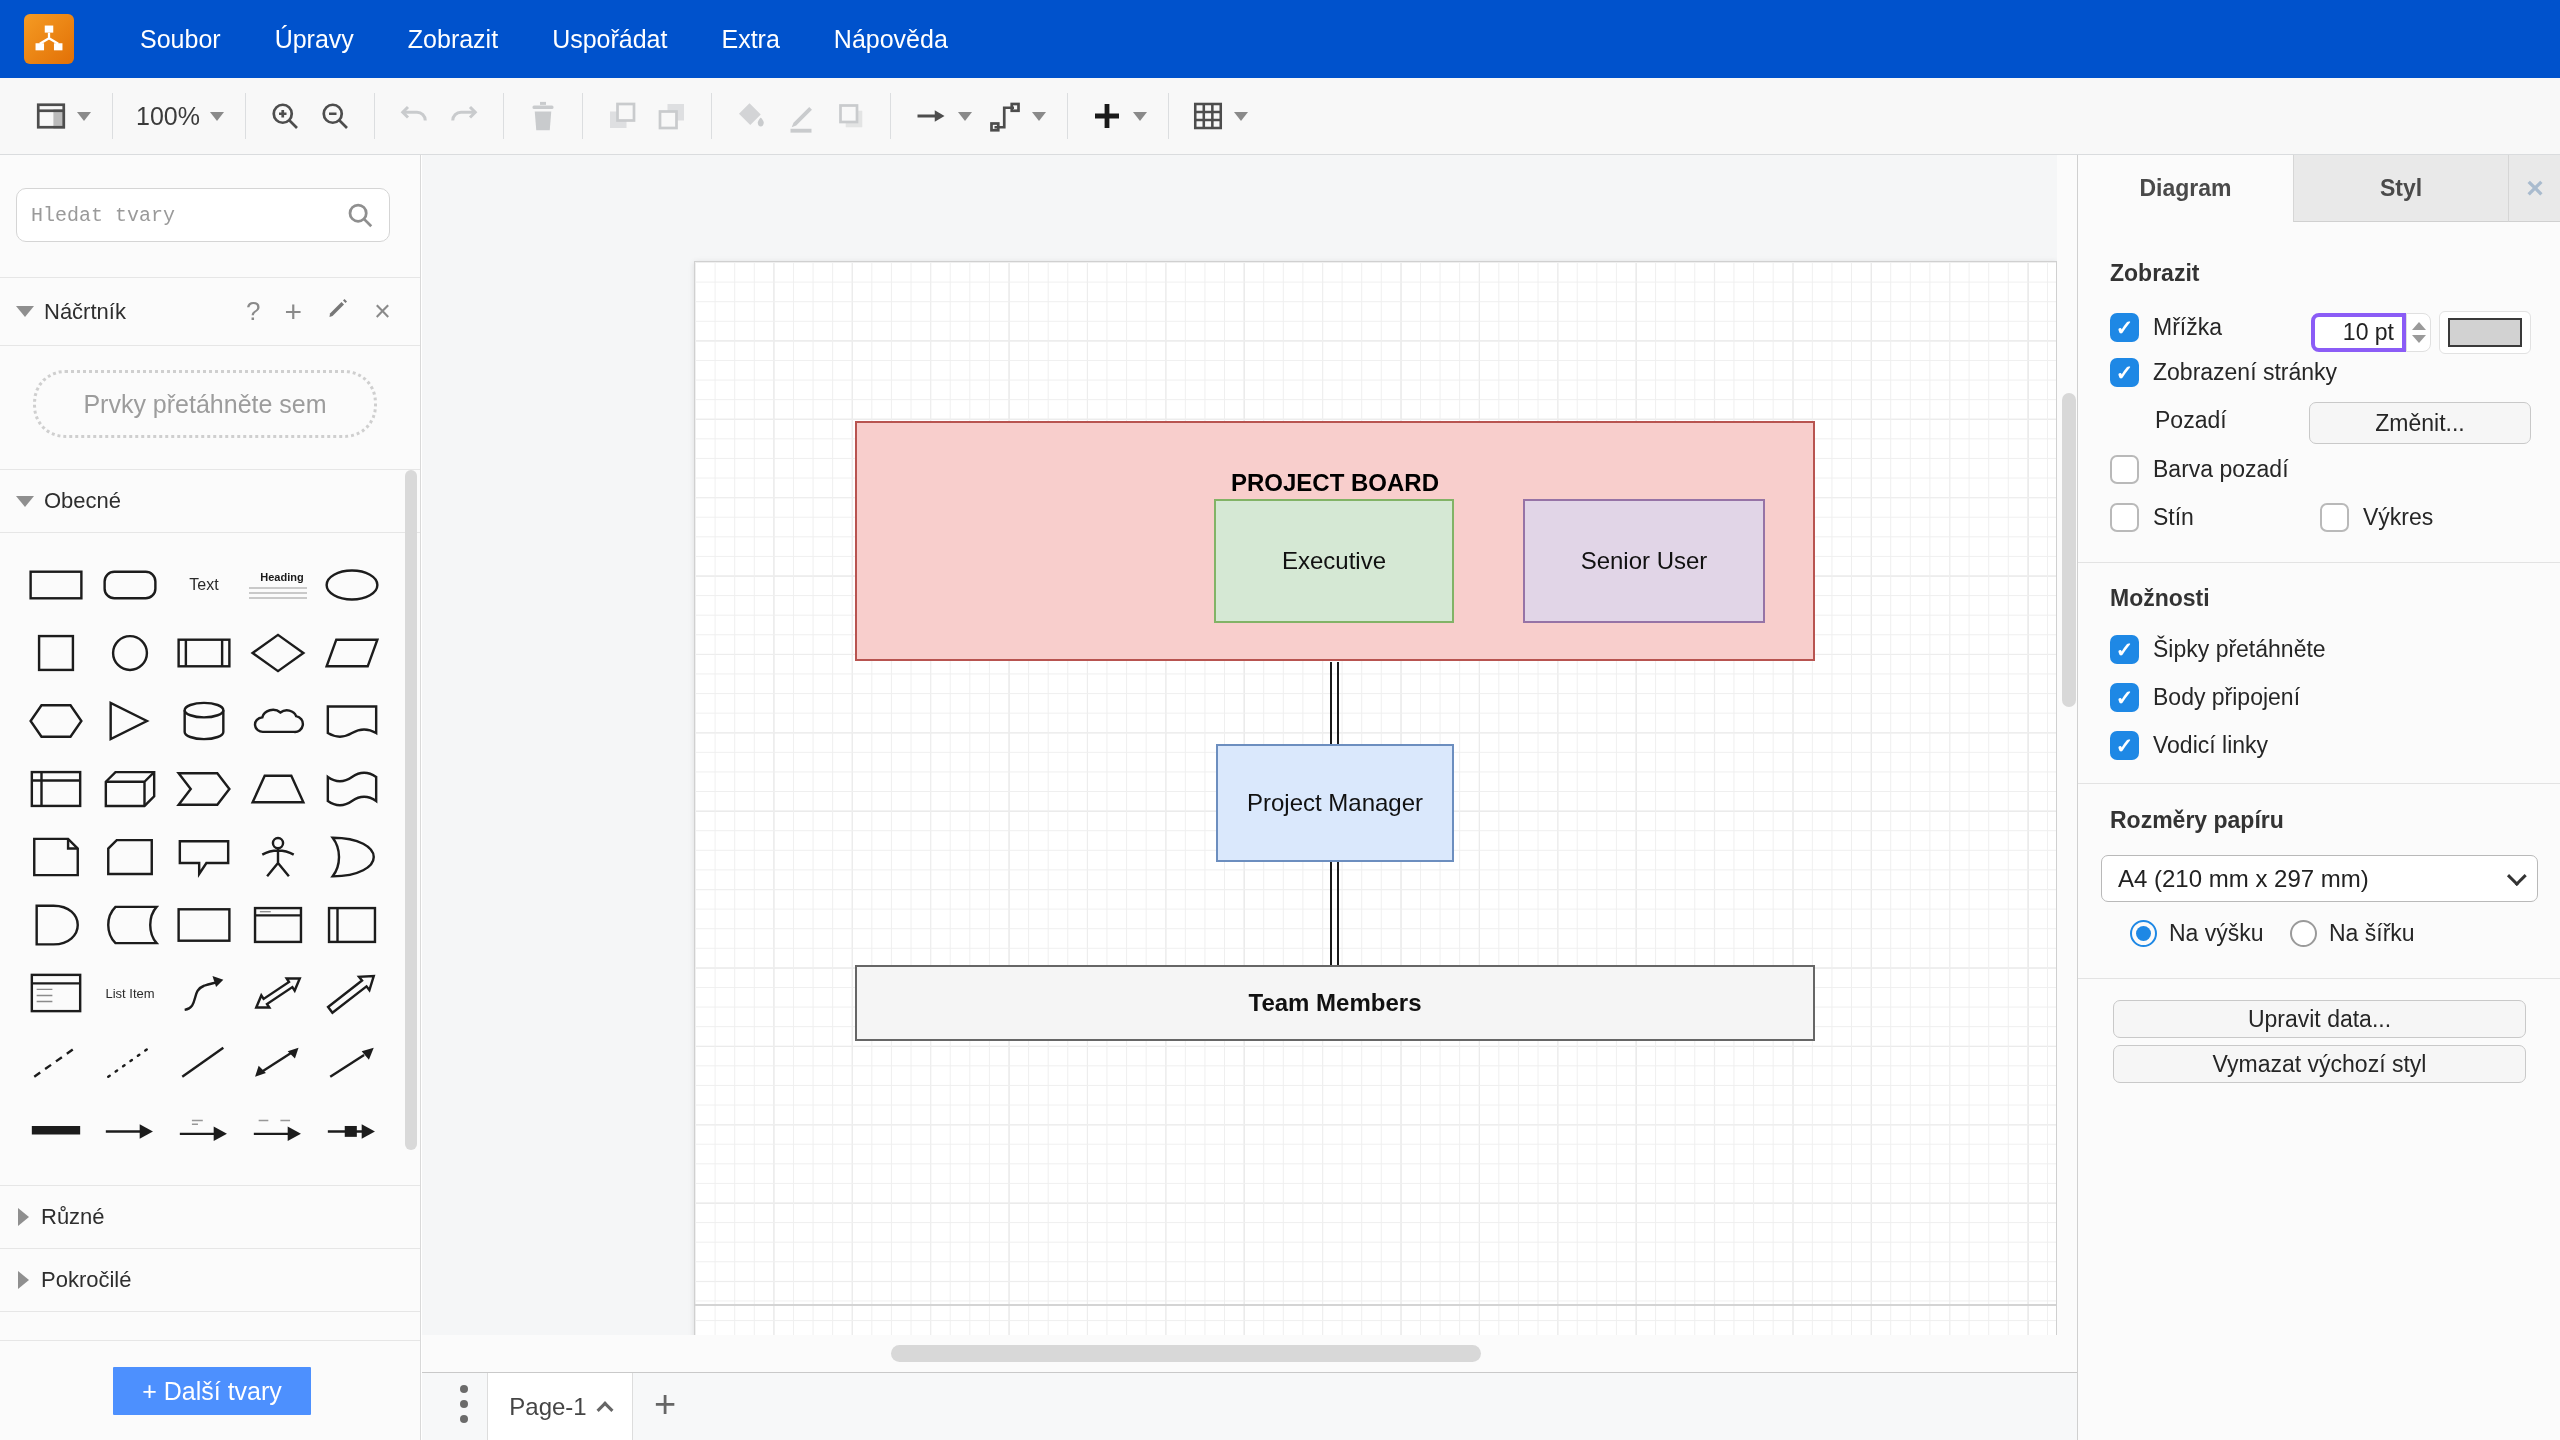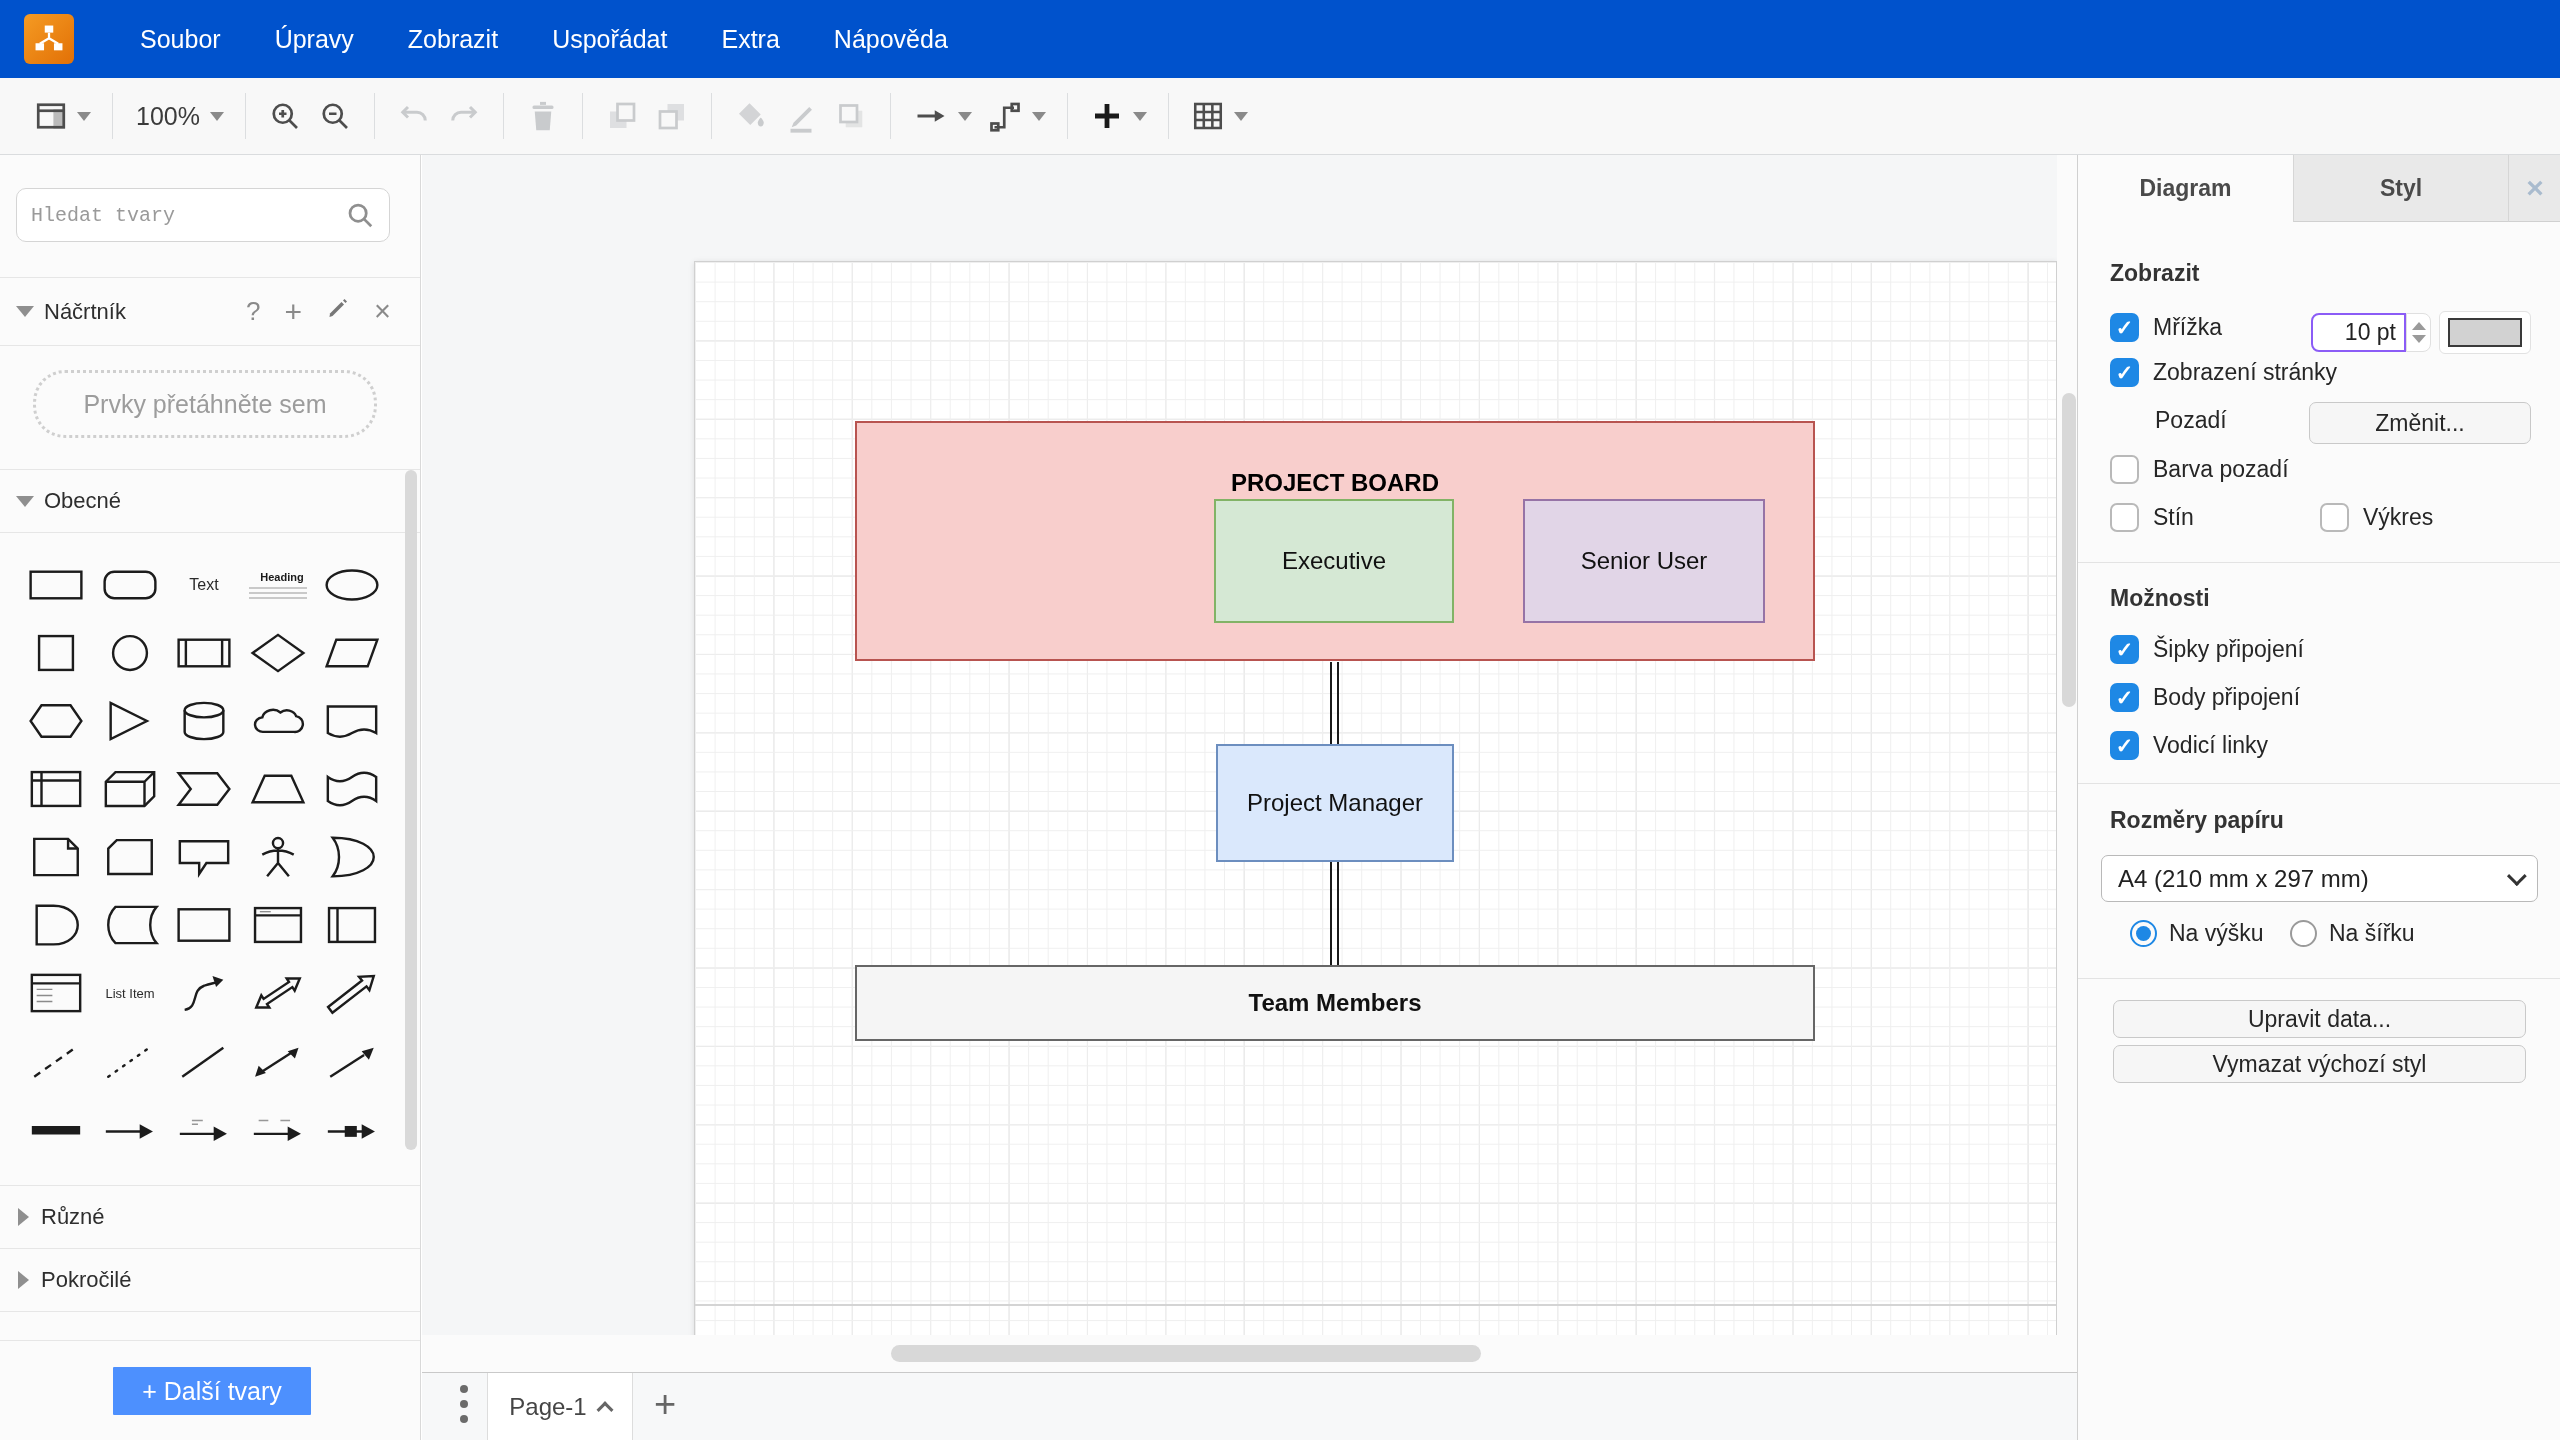--- a/index.html
+++ b/index.html
@@ -108,21 +108,21 @@
                display:flex; align-items:center; justify-content:center; }
   .fclose { color:#A9BBCE; font-size:30px; font-weight:bold; cursor:pointer; }
   .fsec-title { position:absolute; left:32px; font-weight:bold; color:#333; }
   .frow { position:absolute; left:32px; display:flex; align-items:center; }
   .cb { width:29px; height:29px; border-radius:7px; margin-right:14px; flex:0 0 auto; }
   .cb.on { background:#1E88E5; color:#fff; display:flex; align-items:center; justify-content:center;
            font-size:21px; font-weight:bold; }
   .cb.off { background:#fff; border:2px solid #B9B9B9; }
   .fdivider { position:absolute; left:0; width:483px; height:1px; background:#E3E3E3; }
   .gridsize { position:absolute; left:233px; top:158px; width:95px; height:39px; background:#fff;
-              border:2px solid #8b5cf6; border-radius:8px 0 0 8px; display:flex; align-items:center;
+              border:4px solid #8b5cf6; border-radius:8px 0 0 8px; display:flex; align-items:center;
               justify-content:flex-end; padding-right:8px; font-size:23px; color:#222; }
   .spinner { position:absolute; left:328px; top:158px; width:25px; height:39px;
              border:1px solid #E0E0E0; border-radius:0 8px 8px 0; background:#fff;
              display:flex; flex-direction:column; align-items:center; justify-content:center; gap:5px; }
   .sp-up { width:0; height:0; border-left:7px solid transparent; border-right:7px solid transparent;
            border-bottom:8px solid #9a9a9a; }
   .sp-dn { width:0; height:0; border-left:7px solid transparent; border-right:7px solid transparent;
            border-top:8px solid #9a9a9a; }
   .swatch-wrap { position:absolute; left:361px; top:156px; width:92px; height:43px; background:#fff;
                  border:1px solid #E2E2E2; border-radius:6px; display:flex; align-items:center; justify-content:center; }
@@ -686,21 +686,21 @@
       <span class="cb off"></span>
       <span>Výkres</span>
     </div>
 
     <div class="fdivider" style="top:407px"></div>
 
     <div class="fsec-title" style="top:430px">Možnosti</div>
 
     <div class="frow" style="top:480px">
       <span class="cb on">✓</span>
-      <span>Šipky připojení</span>
+      <span>Šipky přetáhněte</span>
     </div>
     <div class="frow" style="top:528px">
       <span class="cb on">✓</span>
       <span>Body připojení</span>
     </div>
     <div class="frow" style="top:576px">
       <span class="cb on">✓</span>
       <span>Vodicí linky</span>
     </div>
 

